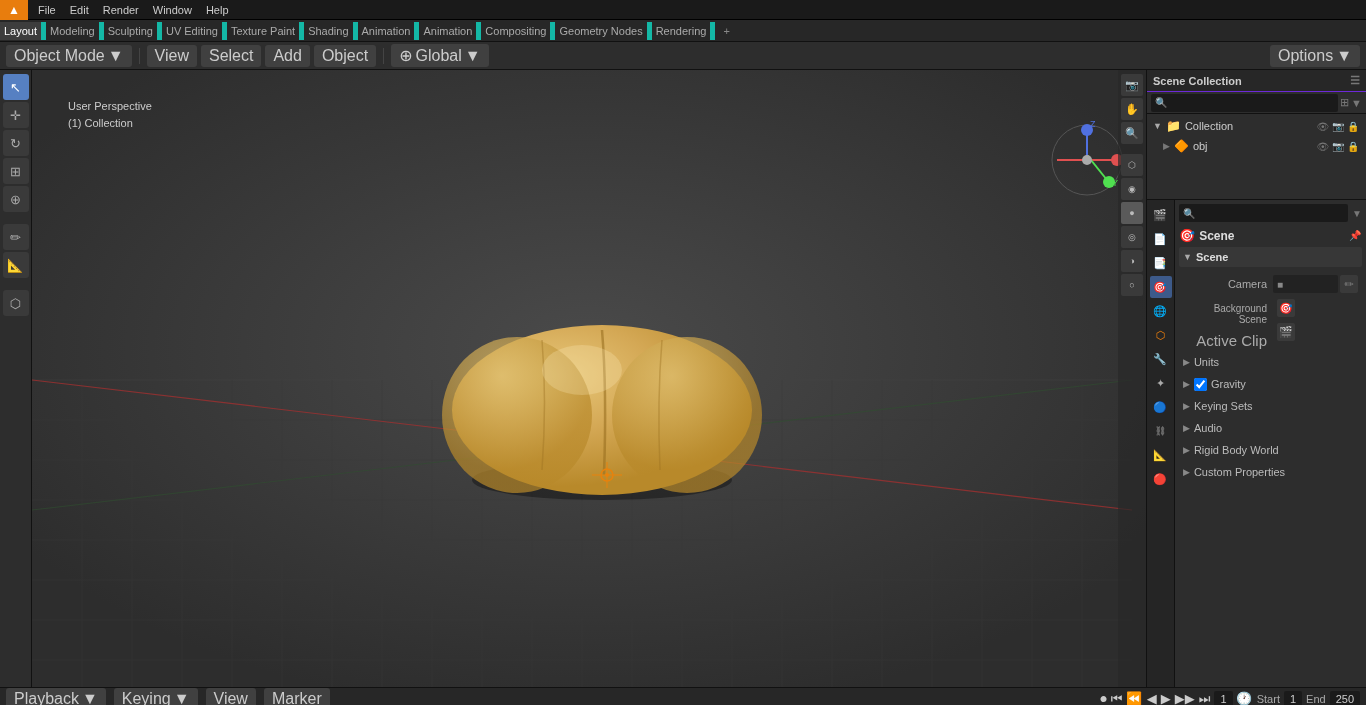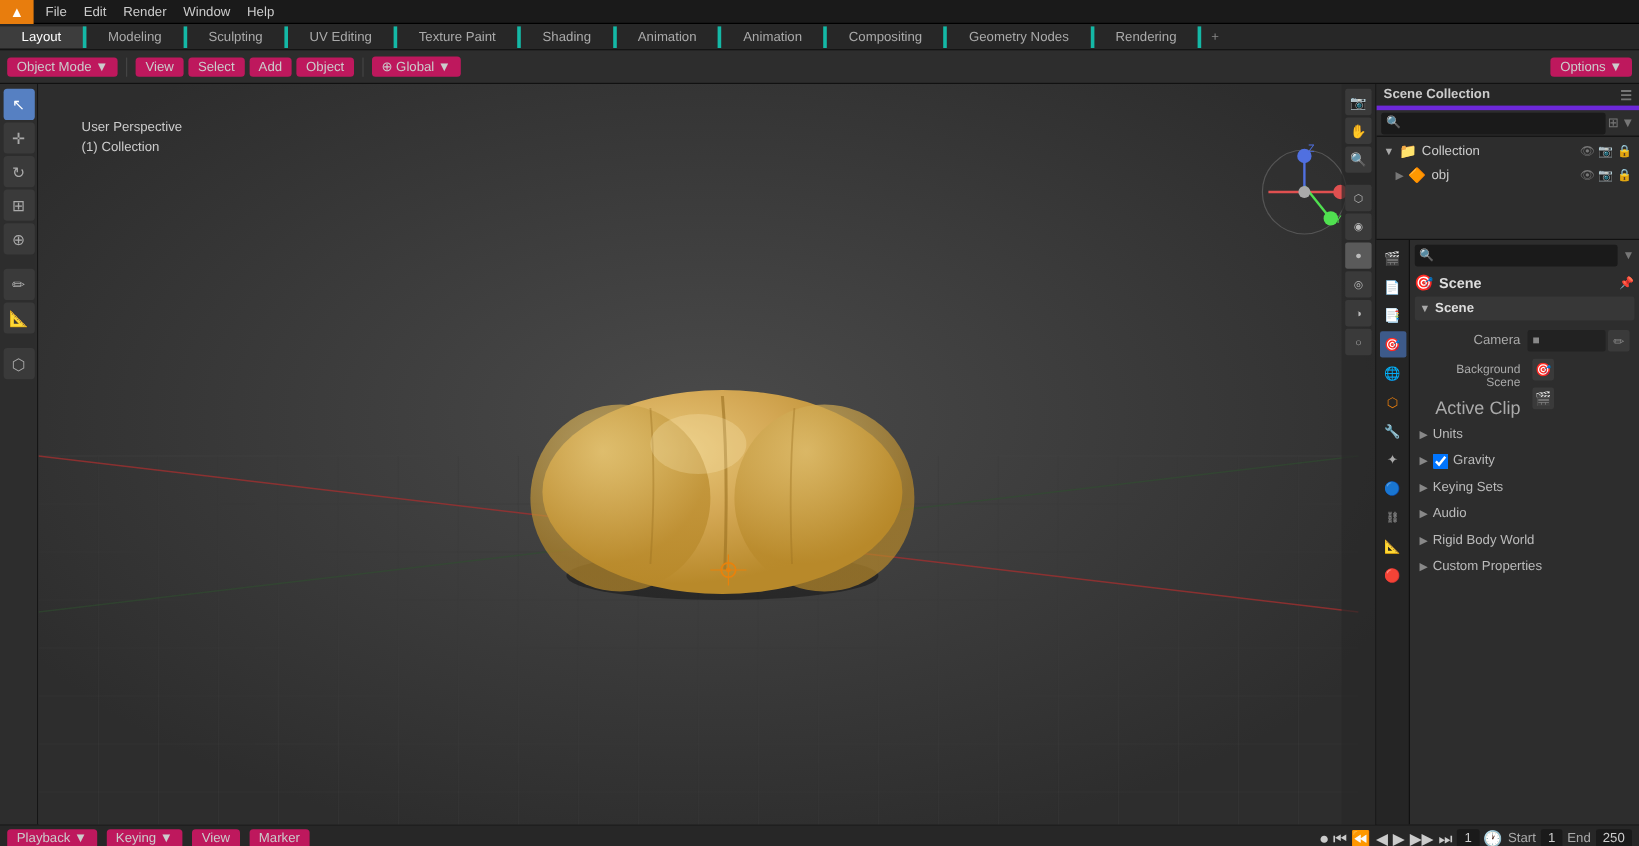--- a/index.html
+++ b/index.html
@@ -48,25 +48,25 @@
 
     
     .workspace-tabs {
       height: 22px;
       background: #272727;
       display: flex;
       align-items: center;
       border-bottom: 1px solid #111;
     }
     .ws-tab {
-      padding: 3px 18px;
+      padding: 3px 4px;
       font-size: 11px;
       color: #aaa;
       cursor: pointer;
-      border-right: 3px solid #14b8a6;
+      border-right: 5px solid #14b8a6;
     }
     .ws-tab.active {
       background: #3d3d3d;
       color: #fff;
     }
     .ws-tab-add {
       padding: 3px 8px;
       color: #888;
     }
 
@@ -159,23 +159,23 @@
       height: 28px;
       background: #2d2d2d;
       display: flex;
       align-items: center;
       padding: 0 6px;
       gap: 4px;
       border-bottom: 1px solid #111;
     }
     .ctrl-btn {
       padding: 2px 8px;
-      background: #be185d;
+      background: #404040;
       border-radius: 3px;
-      font-size: 11px;
+      font-size: 16px;
       color: #ccc;
       cursor: pointer;
       display: flex;
       align-items: center;
       gap: 3px;
     }
     .separator { width: 1px; height: 16px; background: #444; margin: 0 3px; }
 
     
     .right-panel {
@@ -195,21 +195,21 @@
     .panel-header {
       height: 22px;
       background: #272727;
       display: flex;
       align-items: center;
       padding: 0 6px;
       gap: 4px;
       font-size: 11px;
       font-weight: bold;
       color: #ccc;
-      border-bottom: 4px solid #6d28d9;
+      border-bottom: 1px solid #6d28d9;
     }
     .outliner-toolbar {
       height: 22px;
       background: #2d2d2d;
       display: flex;
       align-items: center;
       padding: 0 4px;
       gap: 2px;
       border-bottom: 1px solid #111;
     }

